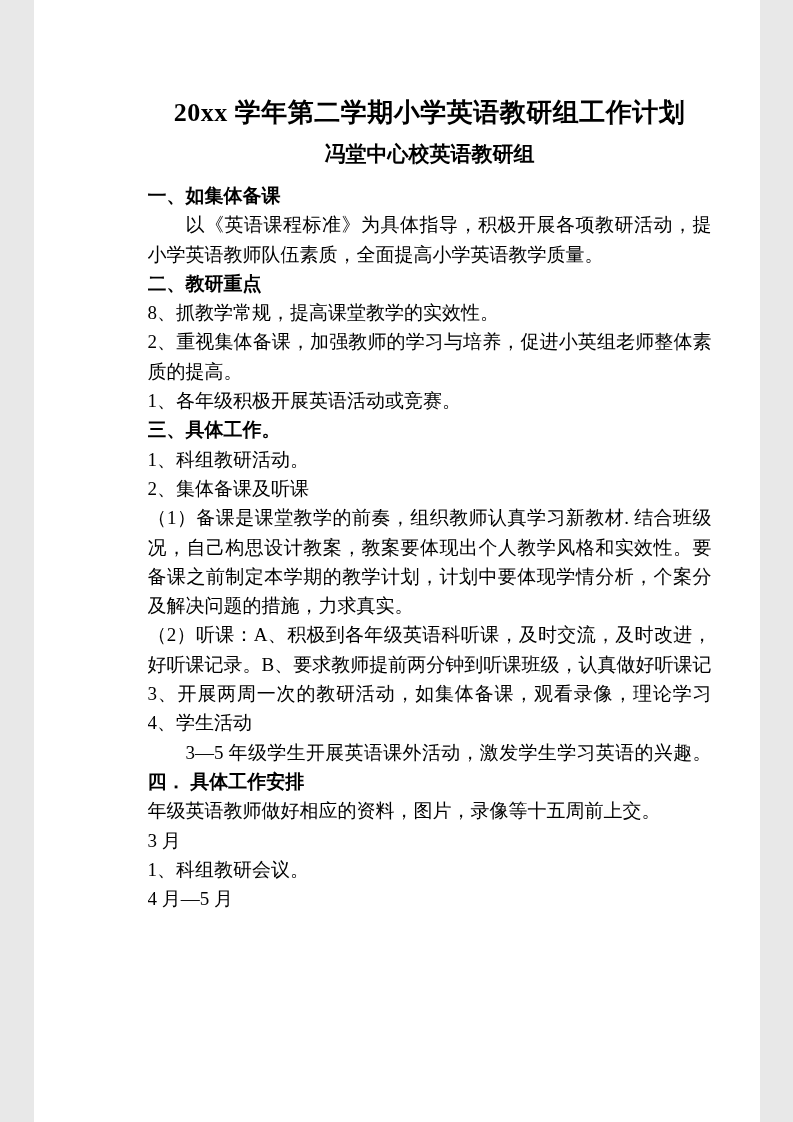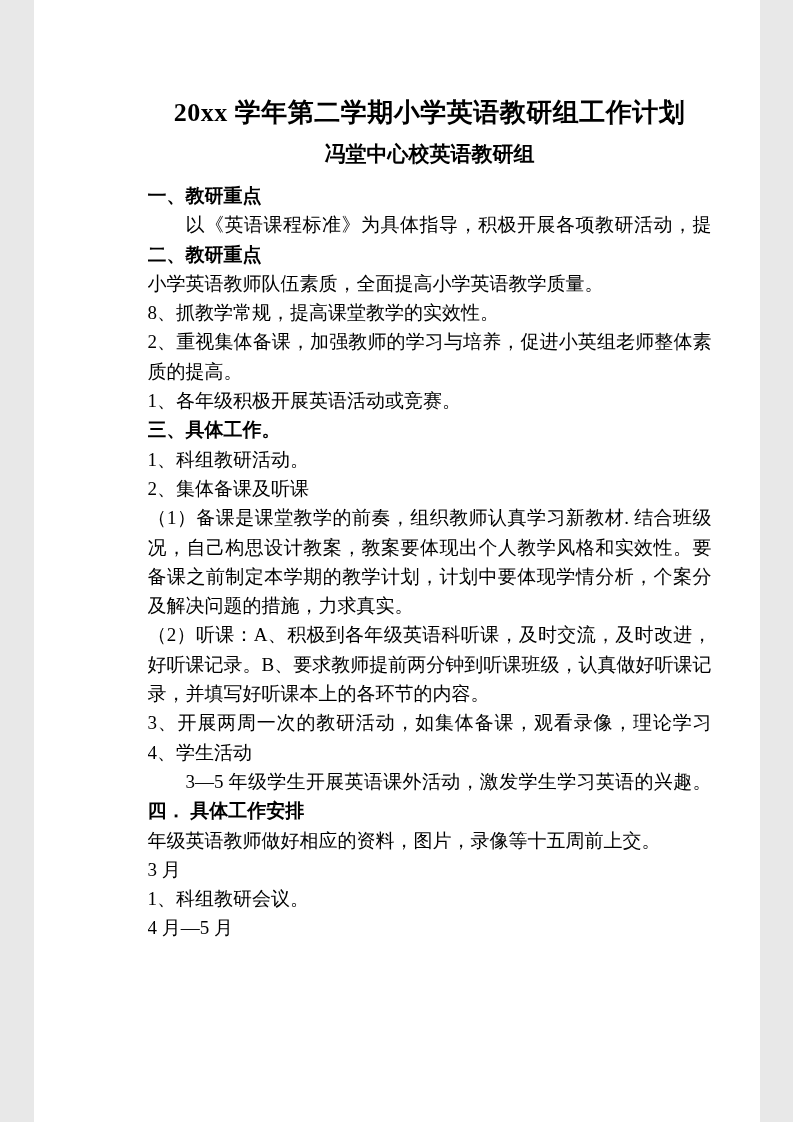--- a/index.html
+++ b/index.html
@@ -54,38 +54,37 @@
   }
 </style>
 </head>
 <body>
 
 <div class="page">
   <div class="content">
     <h1 class="doc-title">20xx 学年第二学期小学英语教研组工作计划</h1>
     <div class="doc-byline">冯堂中心校英语教研组</div>
     <div class="doc-body">
-        <div class="line bold">一、教研重点</div>
+        <div class="line bold">一、如集体备课</div>
         <div class="line indent fill">以《英语课程标准》为具体指导，积极开展各项教研活动，提高</div>
+        <div class="line">小学英语教师队伍素质，全面提高小学英语教学质量。</div>
         <div class="line bold">二、教研重点</div>
-        <div class="line">小学英语教师队伍素质，全面提高小学英语教学质量。</div>
         <div class="line">8、抓教学常规，提高课堂教学的实效性。</div>
         <div class="line fill">2、重视集体备课，加强教师的学习与培养，促进小英组老师整体素</div>
         <div class="line">质的提高。</div>
         <div class="line">1、各年级积极开展英语活动或竞赛。</div>
         <div class="line bold">三、具体工作。</div>
         <div class="line">1、科组教研活动。</div>
         <div class="line">2、集体备课及听课</div>
         <div class="line fill">（1）备课是课堂教学的前奏，组织教师认真学习新教材. 结合班级情</div>
         <div class="line fill">况，自己构思设计教案，教案要体现出个人教学风格和实效性。要求：</div>
         <div class="line fill">备课之前制定本学期的教学计划，计划中要体现学情分析，个案分析</div>
         <div class="line">及解决问题的措施，力求真实。</div>
         <div class="line fill">（2）听课：A、积极到各年级英语科听课，及时交流，及时改进，做</div>
         <div class="line fill">好听课记录。B、要求教师提前两分钟到听课班级，认真做好听课记</div>
-        <div class="line">录，并填写好听课本上的各环节的内容。</div>
         <div class="line fill">3、开展两周一次的教研活动，如集体备课，观看录像，理论学习等。</div>
         <div class="line">4、学生活动</div>
         <div class="line indent fill">3—5 年级学生开展英语课外活动，激发学生学习英语的兴趣。各</div>
         <div class="line bold">四． 具体工作安排</div>
         <div class="line">年级英语教师做好相应的资料，图片，录像等十五周前上交。</div>
         <div class="line">3 月</div>
         <div class="line">1、科组教研会议。</div>
         <div class="line">4 月—5 月</div>
       </div>
   </div>

